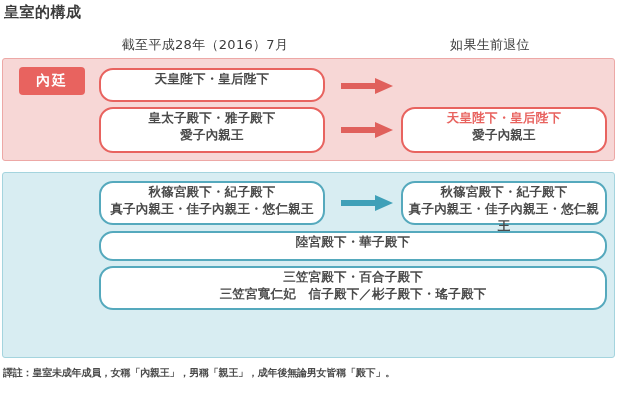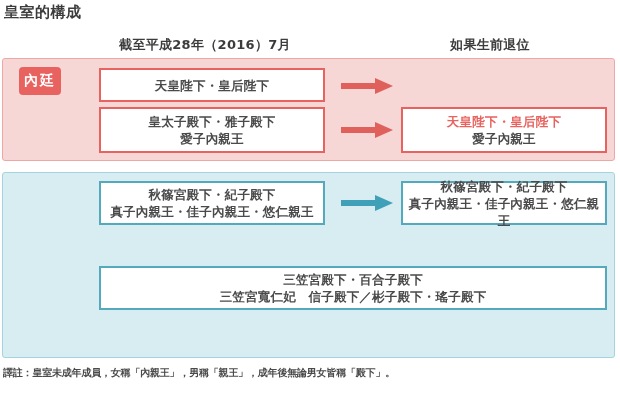--- a/index.html
+++ b/index.html
@@ -25,21 +25,21 @@
     font-weight: bold;
     color: #3c3c3c;
     letter-spacing: 0.5px;
   }
 
   
   .col-head {
     position: absolute;
     top: 36px;
     font-size: 13px;
-    font-weight: bold;
+    font-weight: normal;
     color: #3c3c3c;
     text-align: center;
     letter-spacing: 0.3px;
   }
   .col-head.left  { left: 95px;  width: 220px; }
   .col-head.right { left: 400px; width: 180px; }
 
   
   .panel {
     position: absolute;
@@ -58,21 +58,21 @@
     top: 172px;
     height: 186px;
     background: #d8edf2;
     border: 1px solid #a4d4de;
   }
 
   
   .chip {
     position: absolute;
     left: 16px;
-    width: 42px;
+    width: 66px;
     height: 28px;
     border-radius: 4px;
     color: #ffffff;
     font-size: 14px;
     font-weight: bold;
     letter-spacing: 2px;
     display: flex;
     align-items: center;
     justify-content: center;
     box-sizing: border-box;
@@ -81,25 +81,25 @@
   .chip-blue { top: 10px; background: #55a9bd; }
 
   
   .box {
     position: absolute;
     background: #ffffff;
     box-sizing: border-box;
     display: flex;
     flex-direction: column;
     align-items: center;
-    justify-content: center;
     font-size: 12.5px;
     line-height: 17px;
     letter-spacing: 0.2px;
     text-align: center;
+    border-radius: 14px;
   }
   .box-pink { border: 2px solid #e8635f; }
   .box-blue { border: 2px solid #55a9bd; }
 
   .t-red  { color: #e8635f; font-weight: bold; }
   .t-gray { color: #4a4a4a; font-weight: bold; }
 
   
   .arrow {
     position: absolute;
@@ -184,20 +184,23 @@
     <svg width="52" height="16" viewBox="0 0 52 16">
       <path d="M0 5 H34 V0 L52 8 L34 16 V11 H0 Z" fill="#3fa0b8"></path>
     </svg>
   </div>
 
   <div class="box box-blue" style="left:398px; top:8px; width:206px; height:44px;">
     <span class="t-gray">秋篠宮殿下・紀子殿下</span>
     <span class="t-gray">真子內親王・佳子內親王・悠仁親王</span>
   </div>
 
+  <div class="box box-blue" style="left:96px; top:58px; width:508px; height:30px;">
+    <span class="t-gray">陸宮殿下・華子殿下</span>
+  </div>
 
   <div class="box box-blue" style="left:96px; top:93px; width:508px; height:44px;">
     <span class="t-gray">三笠宮殿下・百合子殿下</span>
     <span class="t-gray">三笠宮寬仁妃　信子殿下／彬子殿下・瑤子殿下</span>
   </div>
 
 </div>
 
 <div class="footnote">譯註：皇室未成年成員，女稱「內親王」，男稱「親王」，成年後無論男女皆稱「殿下」。</div>
 

